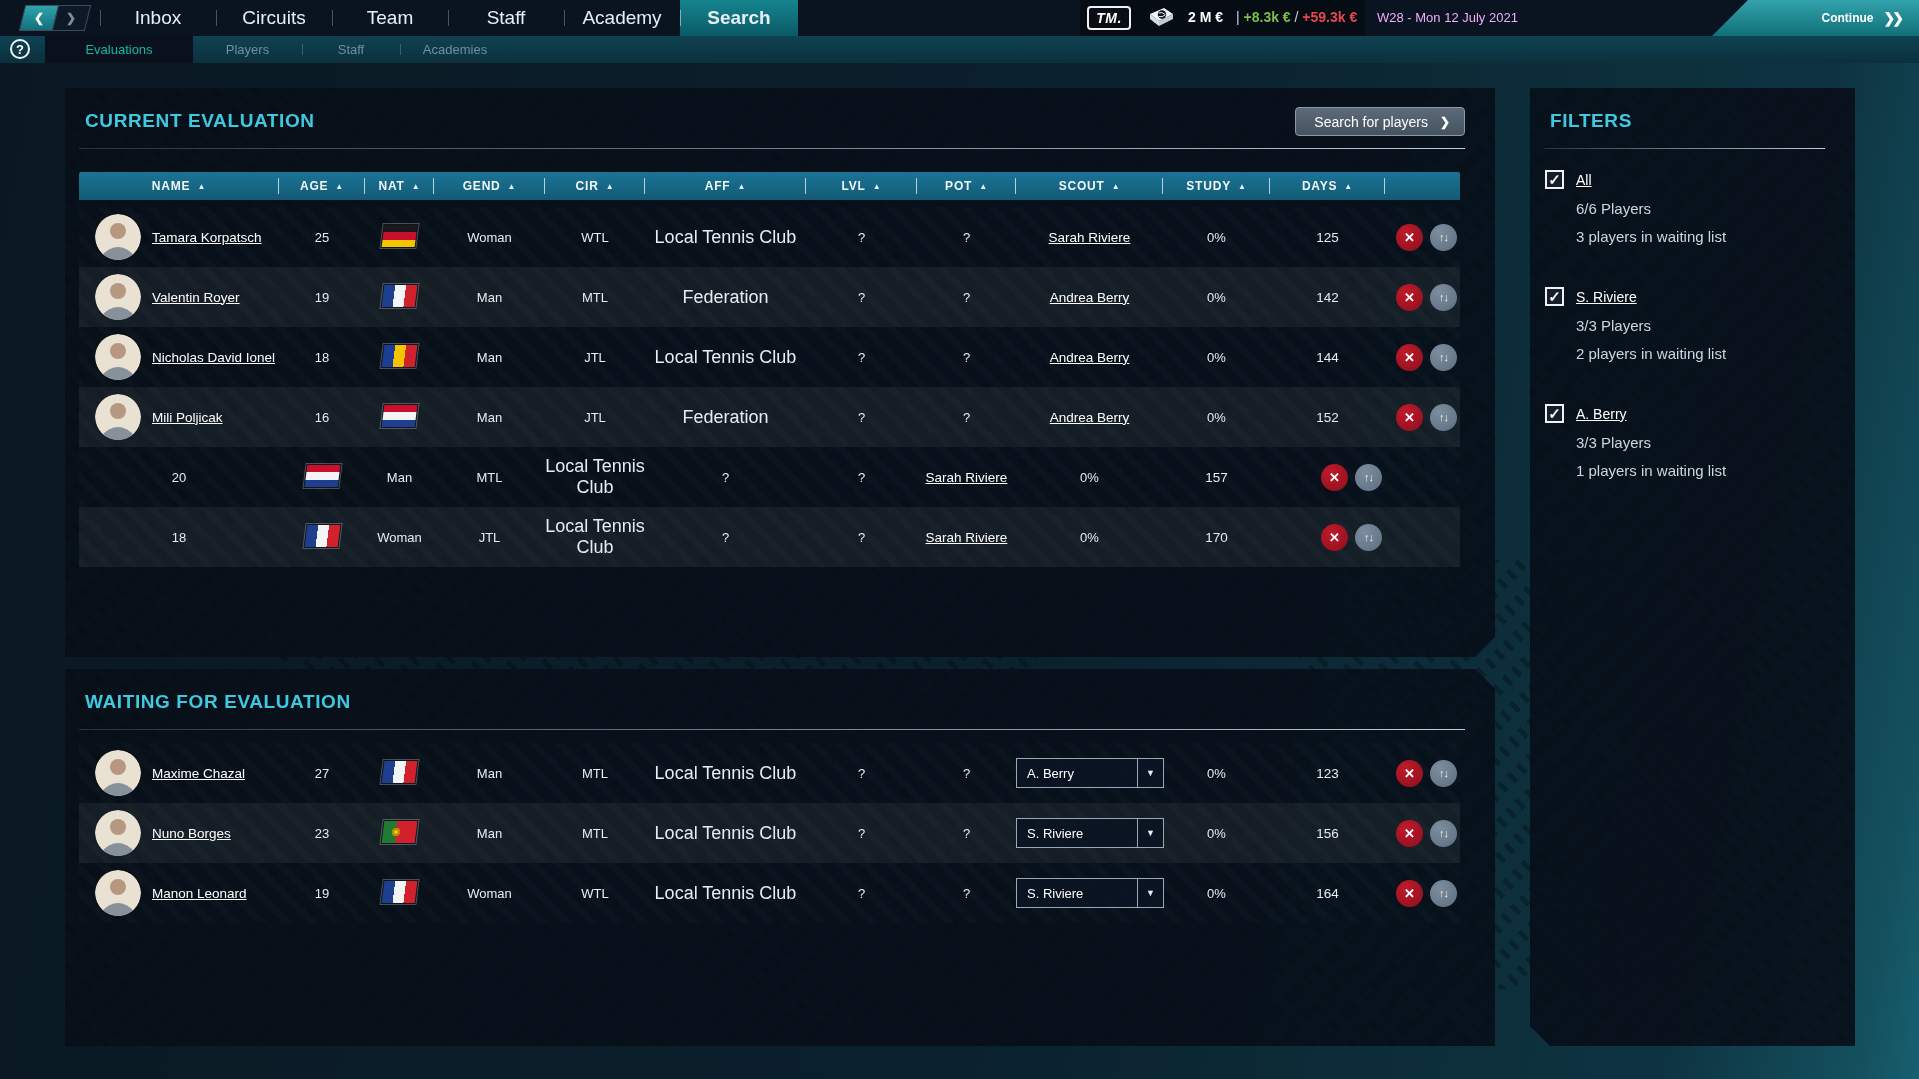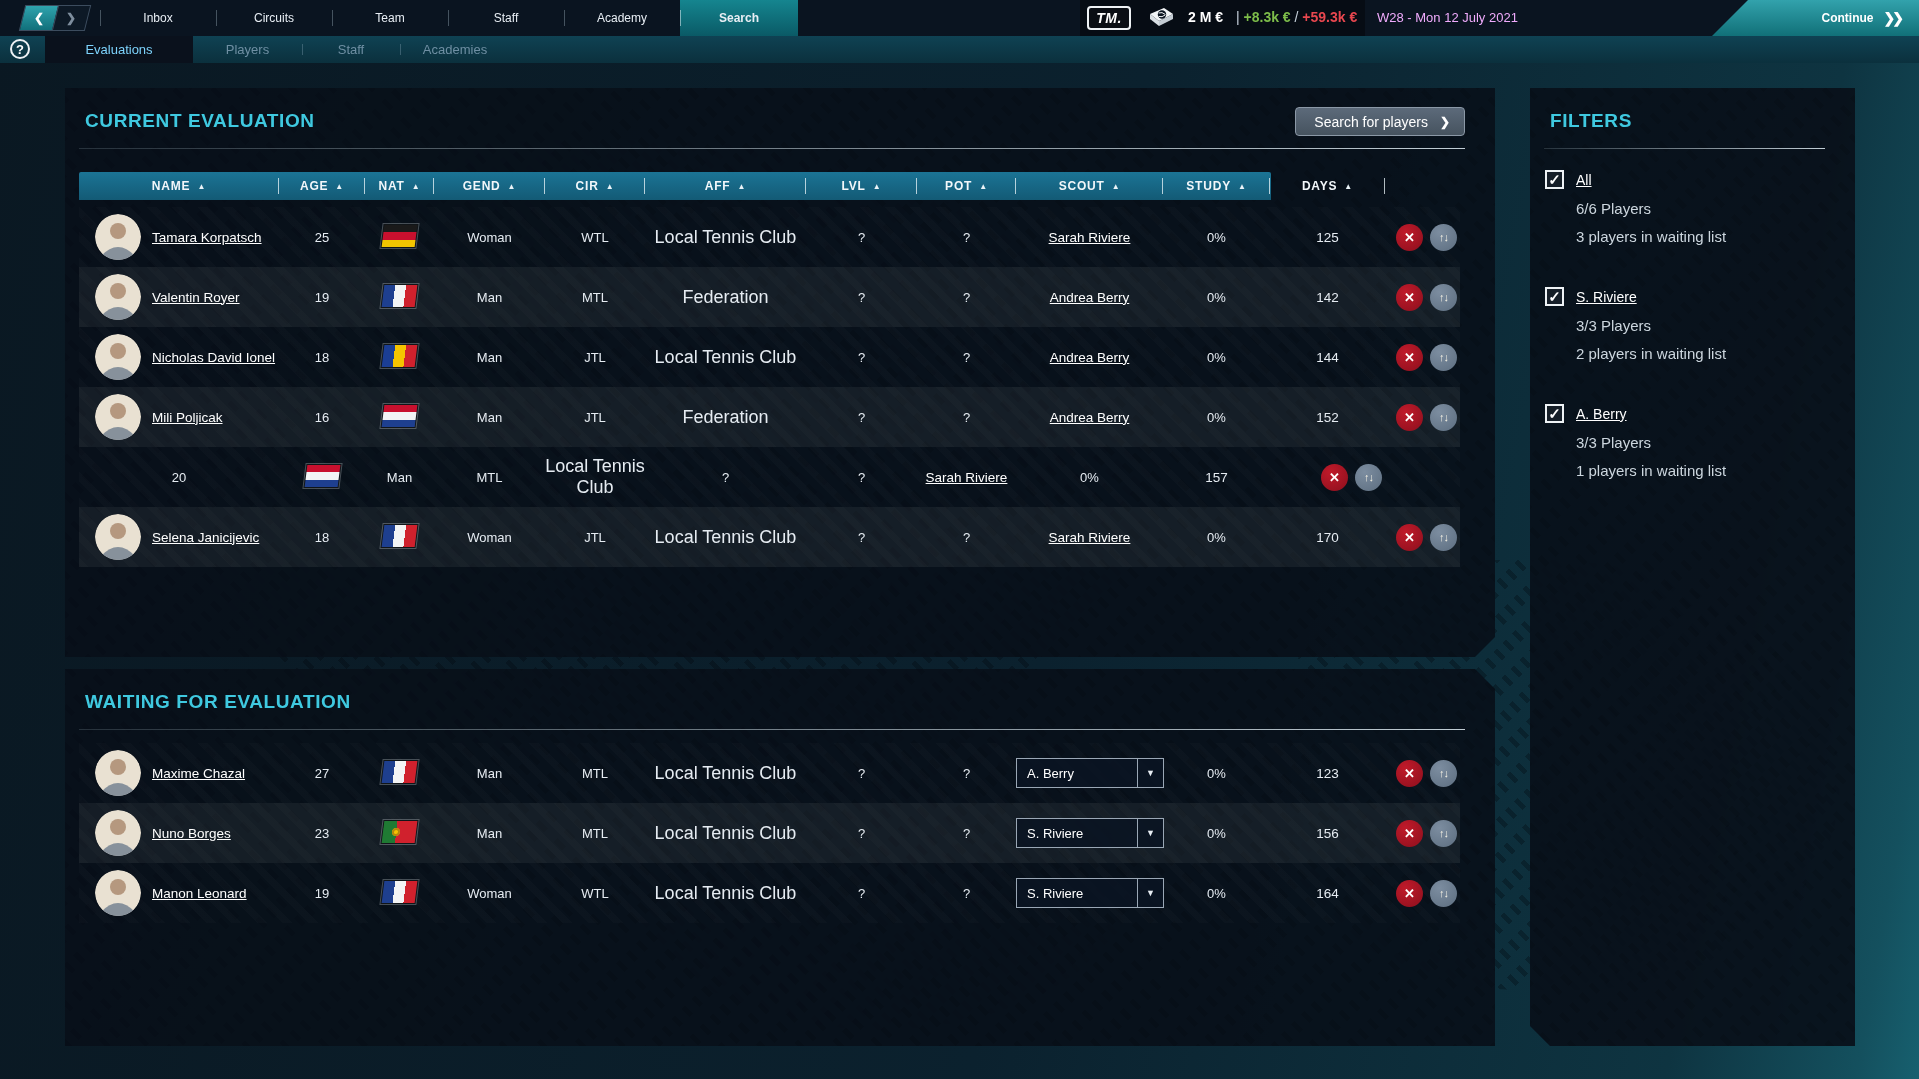--- a/index.html
+++ b/index.html
@@ -24,21 +24,21 @@
   .topbar{ position:absolute; left:0; top:0; width:1919px; height:36px; background:#0a1420; z-index:10; }
   .nav-history{ position:absolute; left:22px; top:5px; width:66px; height:26px; transform:skewX(-14deg);
     border:1px solid #3c4c5e; display:flex; background:#0d1926; }
   .nav-history .half{ flex:1; display:flex; align-items:center; justify-content:center; cursor:pointer; }
   .nav-history .back{ background:linear-gradient(180deg,#2fa3ad,#11707b); }
   .nav-history .fwd{ border-left:1px solid #3c4c5e; }
   .nav-history .glyph{ transform:skewX(14deg); font-size:12px; font-weight:bold; color:#fff; }
   .nav-history .fwd .glyph{ color:#7e8e9e; }
   .nav-tabs{ position:absolute; left:100px; top:0; height:36px; display:flex; }
   .nav-tab{ width:116px; height:36px; display:flex; align-items:center; justify-content:center;
-    font-size:12px; color:#e8eef4; cursor:pointer; position:relative; }
+    font-size:19px; color:#e8eef4; cursor:pointer; position:relative; }
   .nav-tab::before{ content:''; position:absolute; left:0; top:10px; bottom:10px; width:1px; background:rgba(180,200,215,.35); }
   .nav-tab.active{ width:118px; background:linear-gradient(180deg,#15858f,#0a5a66); font-weight:bold; }
   .nav-tab.active::before{ background:rgba(220,235,240,.55); }
   .money-strip{ position:absolute; left:1080px; top:0; width:285px; height:36px; background:#060c14; }
   .tm-logo{ position:absolute; left:1087px; top:6px; width:44px; height:24px; border:2px solid #eef2f5;
     border-radius:4px; background:#0a0e14; color:#fff; font-weight:bold; font-style:italic; font-size:14px;
     display:flex; align-items:center; justify-content:center; letter-spacing:.5px; }
   .money-icon{ position:absolute; left:1146px; top:5px; width:30px; height:26px; }
   .balance{ position:absolute; left:1188px; top:9px; font-size:14px; font-weight:bold; color:#fff; }
   .delta{ position:absolute; left:1236px; top:9px; font-size:14px; font-weight:bold; white-space:nowrap; }
@@ -54,21 +54,21 @@
 
   
   .subnav{ position:absolute; left:0; top:36px; width:1919px; height:27px;
     background:linear-gradient(180deg,#0f4251,#0c3짝240); background:linear-gradient(180deg,#0f4253,#0b303d); z-index:10; }
   .help-icon{ position:absolute; left:10px; top:3px; width:20px; height:20px; border:2px solid #eef2f5;
     border-radius:50%; display:flex; align-items:center; justify-content:center; font-size:13px; font-weight:bold;
     color:#fff; cursor:pointer; }
   .subnav-tabs{ position:absolute; left:45px; top:0; height:27px; display:flex; }
   .sub-tab{ height:27px; display:flex; align-items:center; justify-content:center; font-size:13px;
     color:#6f8fa3; cursor:pointer; position:relative; }
-  .sub-tab.active{ background:#0a111c; color:#7dd3fc; }
+  .sub-tab.active{ background:#0a111c; color:#14b8a6; }
   .sub-tab.w0{ width:148px; } .sub-tab.w1{ width:109px; } .sub-tab.w2{ width:98px; } .sub-tab.w3{ width:110px; }
   .sub-tab.sep::before{ content:''; position:absolute; left:0; top:8px; bottom:8px; width:1px; background:rgba(140,170,185,.35); }
 
   
   .panel{ position:absolute; background:rgba(9,16,26,.93); z-index:2; }
   .panel::before{ content:''; position:absolute; inset:0; pointer-events:none; opacity:.35;
     background:repeating-linear-gradient(45deg, rgba(0,0,0,.22) 0 5px, transparent 5px 14px);
     -webkit-mask-image:repeating-linear-gradient(135deg,#000 0 12px,transparent 12px 26px);
     mask-image:repeating-linear-gradient(135deg,#000 0 12px,transparent 12px 26px); }
   .panel-current{ left:65px; top:88px; width:1430px; height:569px;
@@ -82,21 +82,21 @@
   .divider{ position:absolute; left:14px; right:30px; top:60px; height:1px;
     background:linear-gradient(90deg, rgba(130,150,160,.25), rgba(225,238,245,.85)); }
 
   .search-players-btn{ position:absolute; right:30px; top:19px; height:29px; padding:0 14px 0 18px;
     background:linear-gradient(180deg,#5c6a7a,#46535f); border:1px solid #8b98a6; border-radius:4px;
     display:flex; align-items:center; gap:12px; cursor:pointer; }
   .search-players-btn .lbl{ font-size:14px; color:#fff; }
   .search-players-btn .chev{ font-size:12px; font-weight:bold; color:#fff; }
 
   
-  .thead{ position:absolute; left:14px; top:84px; width:1192px; height:28px; display:grid;
+  .thead{ position:absolute; left:14px; top:84px; width:1381px; height:28px; display:grid;
     grid-template-columns:200px 86px 69px 111px 100px 161px 111px 99px 147px 107px 115px minmax(0,1fr);
     background:linear-gradient(180deg,#1b7495,#135a75); border-radius:2px 2px 0 0; }
   .th{ position:relative; display:flex; align-items:center; justify-content:center; gap:7px;
     font-size:12px; font-weight:bold; color:#f2f7fa; letter-spacing:.8px; cursor:pointer; }
   .th:not(:last-child)::after{ content:''; position:absolute; right:0; top:6px; bottom:6px; width:1px; background:rgba(235,245,250,.75); }
   .th .sort{ font-size:8px; color:#eaf3f8; }
   .rows{ position:absolute; left:14px; width:1381px; }
   .rows-current{ top:119px; } .rows-waiting{ top:74px; }
   .row{ height:60px; display:grid; align-items:center;
     grid-template-columns:200px 86px 69px 111px 100px 161px 111px 99px 147px 107px 115px minmax(0,1fr);
@@ -381,28 +381,20 @@
         <div class="cell actions">
           <button class="btn-circle btn-remove">
             <span>✕</span>
           </button>
           <button class="btn-circle btn-reorder">
             <span>↑↓</span>
           </button>
         </div>
       </div>
       <div class="row">
-        <div class="cell name-cell">
-          <div class="avatar"><svg width="46" height="46" viewBox="0 0 46 46">
-              <circle cx="23" cy="23" r="23" fill="#e9e1d2"></circle>
-              <circle cx="23" cy="17" r="8" fill="#b5987f"></circle>
-              <path d="M6 42 Q23 24 40 42 L40 46 L6 46 Z" fill="#87919b"></path>
-            </svg></div>
-          <span class="plink">Selena Janicijevic</span>
-        </div>
         <div class="cell">18</div>
         <div class="cell"><span class="flag flag-france"></span></div>
         <div class="cell">Woman</div>
         <div class="cell">JTL</div>
         <div class="cell aff">Local Tennis Club</div>
         <div class="cell">?</div>
         <div class="cell">?</div>
         <div class="cell"><span class="plink">Sarah Riviere</span></div>
         <div class="cell">0%</div>
         <div class="cell days">170</div>

